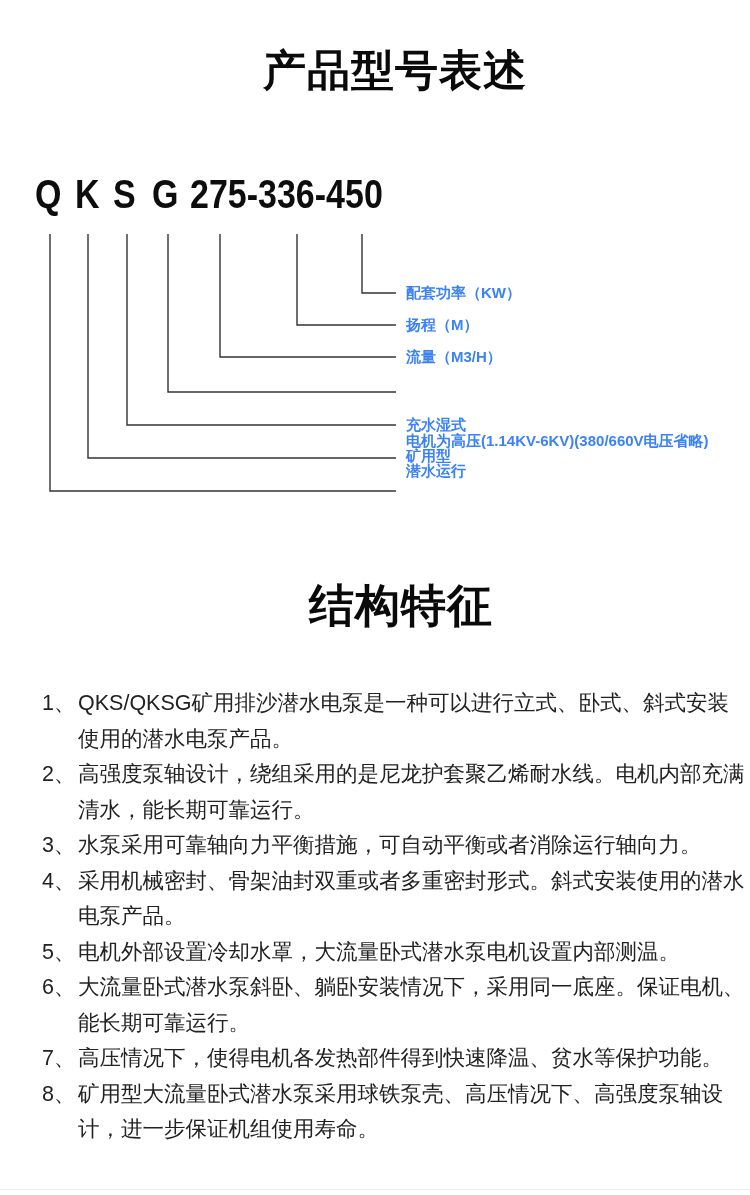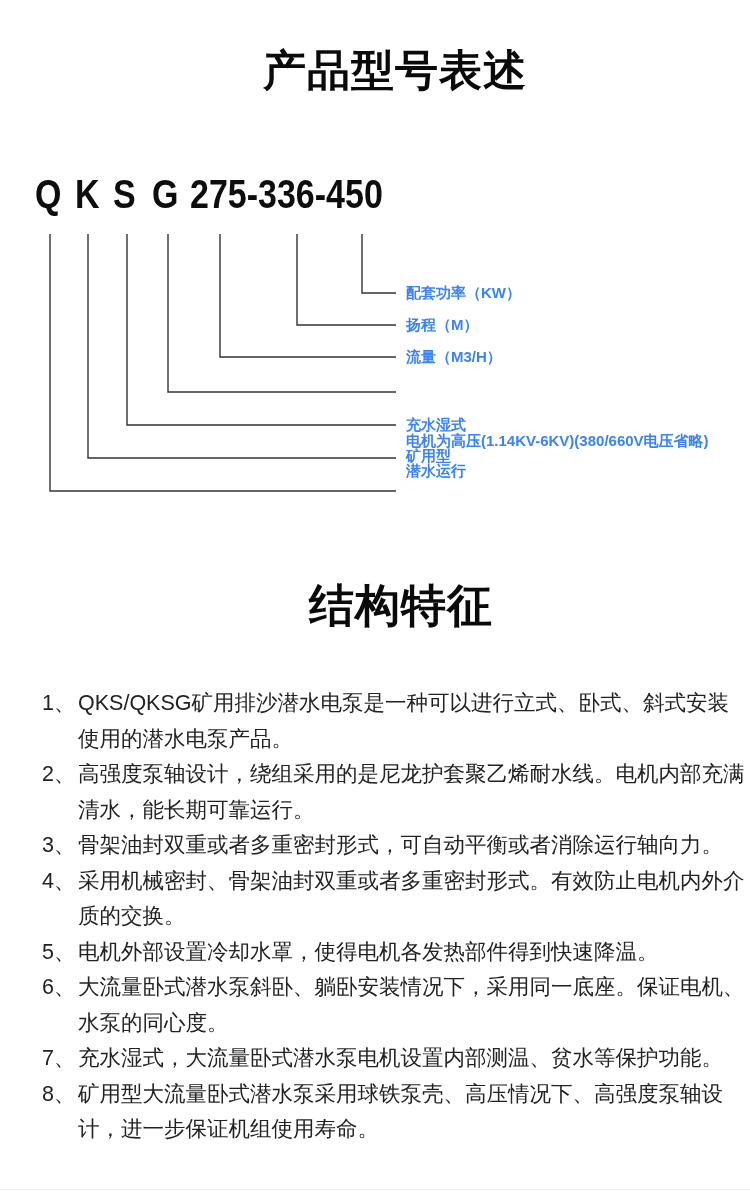--- a/index.html
+++ b/index.html
@@ -146,37 +146,37 @@
       <div class="feat-row">
         <span class="feat-no">1、</span>
         <span class="feat-text">QKS/QKSG矿用排沙潜水电泵是一种可以进行立式、卧式、斜式安装使用的潜水电泵产品。</span>
       </div>
       <div class="feat-row">
         <span class="feat-no">2、</span>
         <span class="feat-text">高强度泵轴设计，绕组采用的是尼龙护套聚乙烯耐水线。电机内部充满清水，能长期可靠运行。</span>
       </div>
       <div class="feat-row">
         <span class="feat-no">3、</span>
-        <span class="feat-text">骨架油封双重或者多重密封形式，可自动平衡或者消除运行轴向力。</span>
+        <span class="feat-text">水泵采用可靠轴向力平衡措施，可自动平衡或者消除运行轴向力。</span>
       </div>
       <div class="feat-row">
         <span class="feat-no">4、</span>
-        <span class="feat-text">采用机械密封、骨架油封双重或者多重密封形式。有效防止电机内外介质的交换。</span>
+        <span class="feat-text">采用机械密封、骨架油封双重或者多重密封形式。斜式安装使用的潜水电泵产品。</span>
       </div>
       <div class="feat-row">
         <span class="feat-no">5、</span>
-        <span class="feat-text">电机外部设置冷却水罩，使得电机各发热部件得到快速降温。</span>
+        <span class="feat-text">电机外部设置冷却水罩，大流量卧式潜水泵电机设置内部测温。</span>
       </div>
       <div class="feat-row">
         <span class="feat-no">6、</span>
-        <span class="feat-text">大流量卧式潜水泵斜卧、躺卧安装情况下，采用同一底座。保证电机、水泵的同心度。</span>
+        <span class="feat-text">大流量卧式潜水泵斜卧、躺卧安装情况下，采用同一底座。保证电机、能长期可靠运行。</span>
       </div>
       <div class="feat-row">
         <span class="feat-no">7、</span>
-        <span class="feat-text">充水湿式，大流量卧式潜水泵电机设置内部测温、贫水等保护功能。</span>
+        <span class="feat-text">高压情况下，使得电机各发热部件得到快速降温、贫水等保护功能。</span>
       </div>
       <div class="feat-row">
         <span class="feat-no">8、</span>
         <span class="feat-text">矿用型大流量卧式潜水泵采用球铁泵壳、高压情况下、高强度泵轴设计，进一步保证机组使用寿命。</span>
       </div>
     </div>
 
   <div class="bottom-hairline"></div>
 
 </div>

